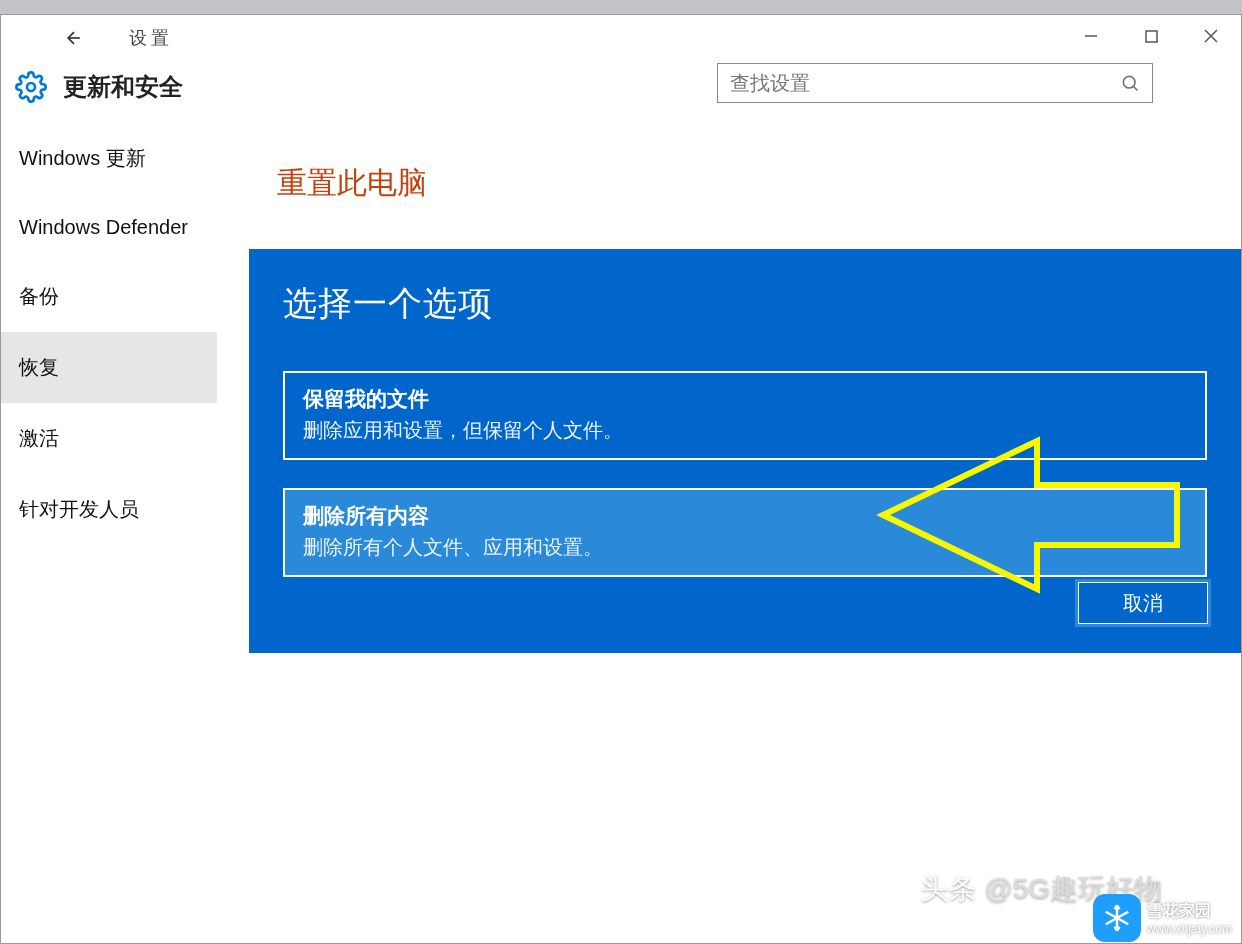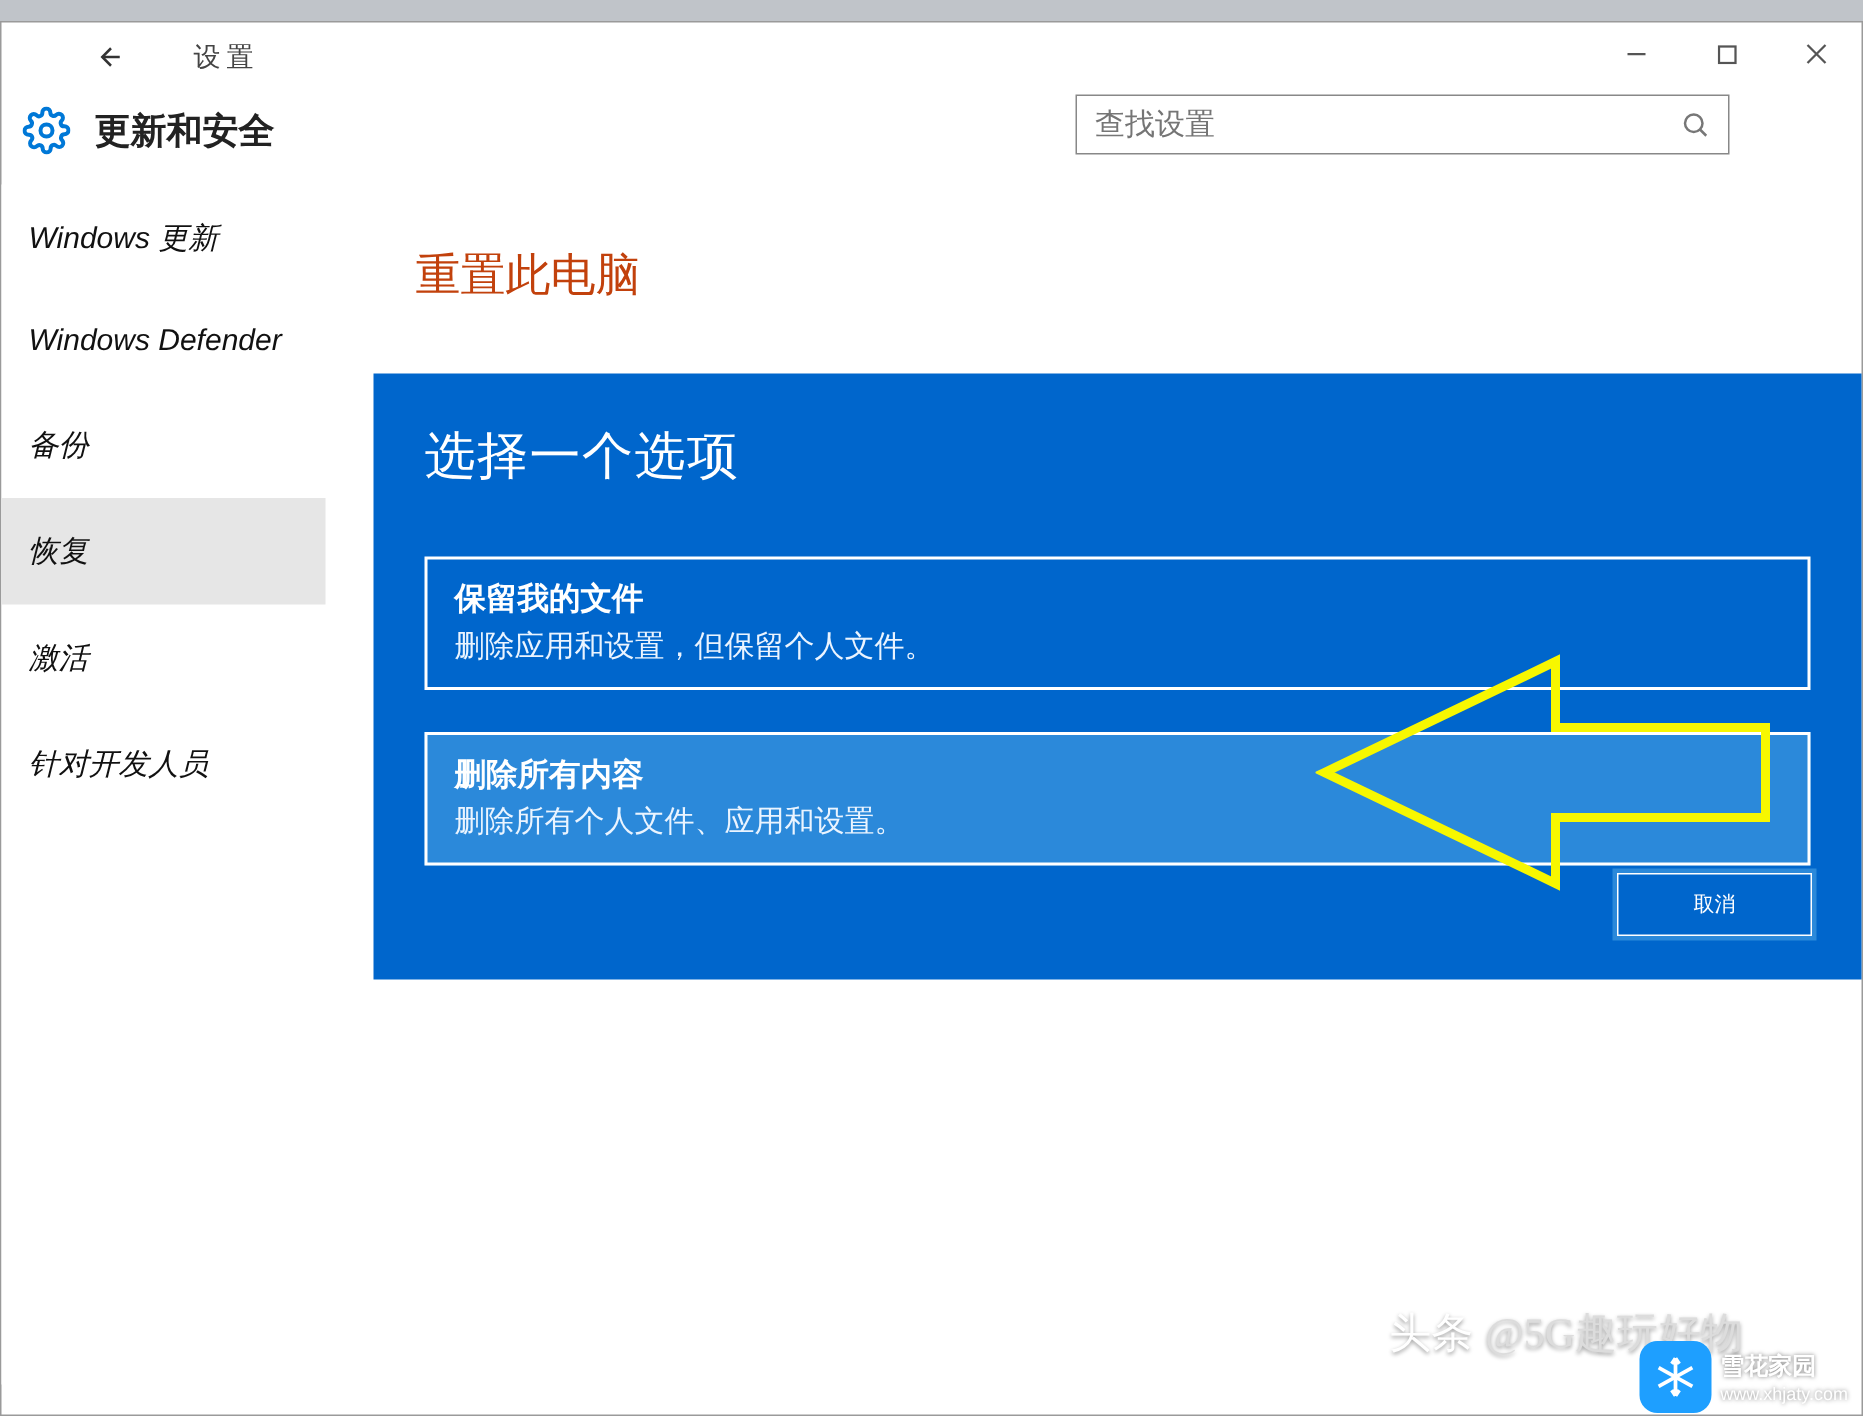--- a/index.html
+++ b/index.html
@@ -101,21 +101,20 @@
       font-size: 20px;
       color: #888;
     }
     .layout {
       display: flex;
       height: calc(100% - 128px);
     }
     .sidebar {
       width: 216px;
       background: #fff;
-      font-style: italic;
     }
     .sidebar-item {
       padding: 22px 18px;
       font-size: 20px;
       color: #111;
       cursor: pointer;
     }
     .sidebar-item.selected {
       background: #e6e6e6;
     }
@@ -169,21 +168,21 @@
       position: absolute;
       right: 32px;
       bottom: 28px;
       width: 132px;
       height: 44px;
       background: #0066cc;
       border: 2px solid #fff;
       outline: 3px solid #2b89da;
       outline-offset: -1px;
       color: #fff;
-      font-size: 14px;
+      font-size: 20px;
       display: flex;
       align-items: center;
       justify-content: center;
       cursor: pointer;
     }
     
     .arrow-annot {
       position: absolute;
       left: 628px;
       top: 186px;
@@ -224,21 +223,20 @@
       position: absolute;
       right: 80px;
       bottom: 36px;
       color: #fff;
       font-size: 28px;
       font-weight: 500;
       text-shadow: 0 1px 3px rgba(0,0,0,.4);
     }
     .credit .grey {
       color: #dcdcdc;
-      font-family: Liberation Serif, serif;
     }
   </style>
 </head>
 <body>
 
 <div class="app-window">
   <div class="titlebar">
     <div class="back-btn">
       <svg width="20" height="20" viewBox="0 0 24 24" fill="none" stroke="#333" stroke-width="2">
         <path d="M19 12H5"></path>

